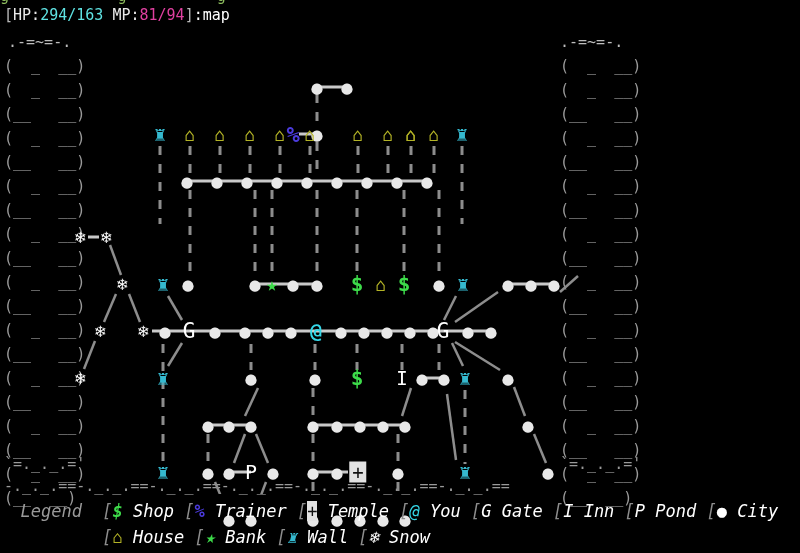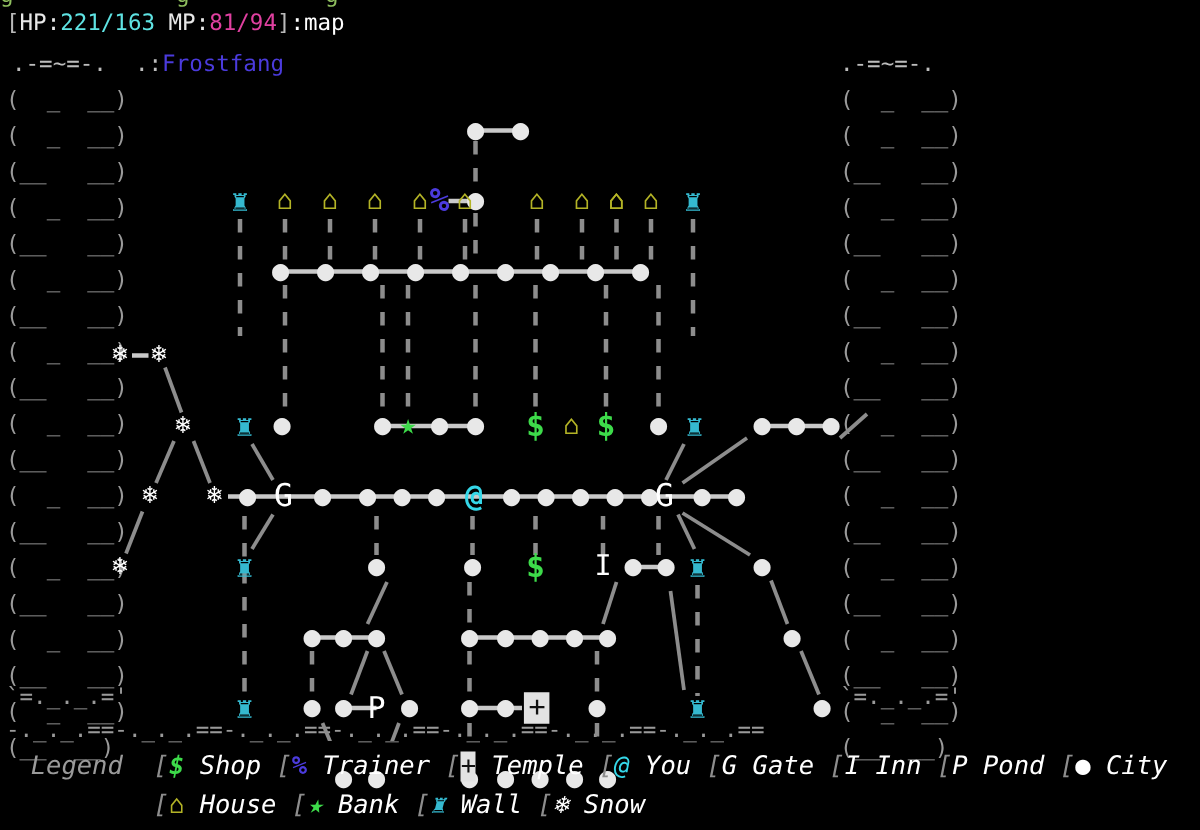--- a/index.html
+++ b/index.html
@@ -97,25 +97,24 @@
   .k-house{color:#b3b326;}
   .k-bank{color:#3ddb4a;}
   .k-wall{color:#35b9cf;}
   .k-snow{color:#ffffff;}
 </style>
 </head>
 <body>
 
 <div id="statusline">g            g          g</div>
 
-<div id="statusbar"><span class="brk">[</span><span class="lbl">HP:</span><span class="hp">221/163</span> <span class="lbl">MP:</span><span class="mp">81/94</span><span class="brk">]</span><span class="cmd">:map</span></div>
+<div id="statusbar"><span class="brk">[</span><span class="lbl">HP:</span><span class="hp">294/163</span> <span class="lbl">MP:</span><span class="mp">81/94</span><span class="brk">]</span><span class="cmd">:map</span></div>
 
 <div id="titlerow">
   <span id="titledeco">.-=~=-.</span>
-  <span id="placename"><span class="dotcol">.:</span><span class="nm">Frostfang</span></span>
   <span id="titledeco2">.-=~=-.</span>
 </div>
 
 <div id="border-left" class="border-col">(  _  __)
 (  _  __)
 (__   __)
 (  _  __)
 (__   __)
 (  _  __)
 (__   __)

